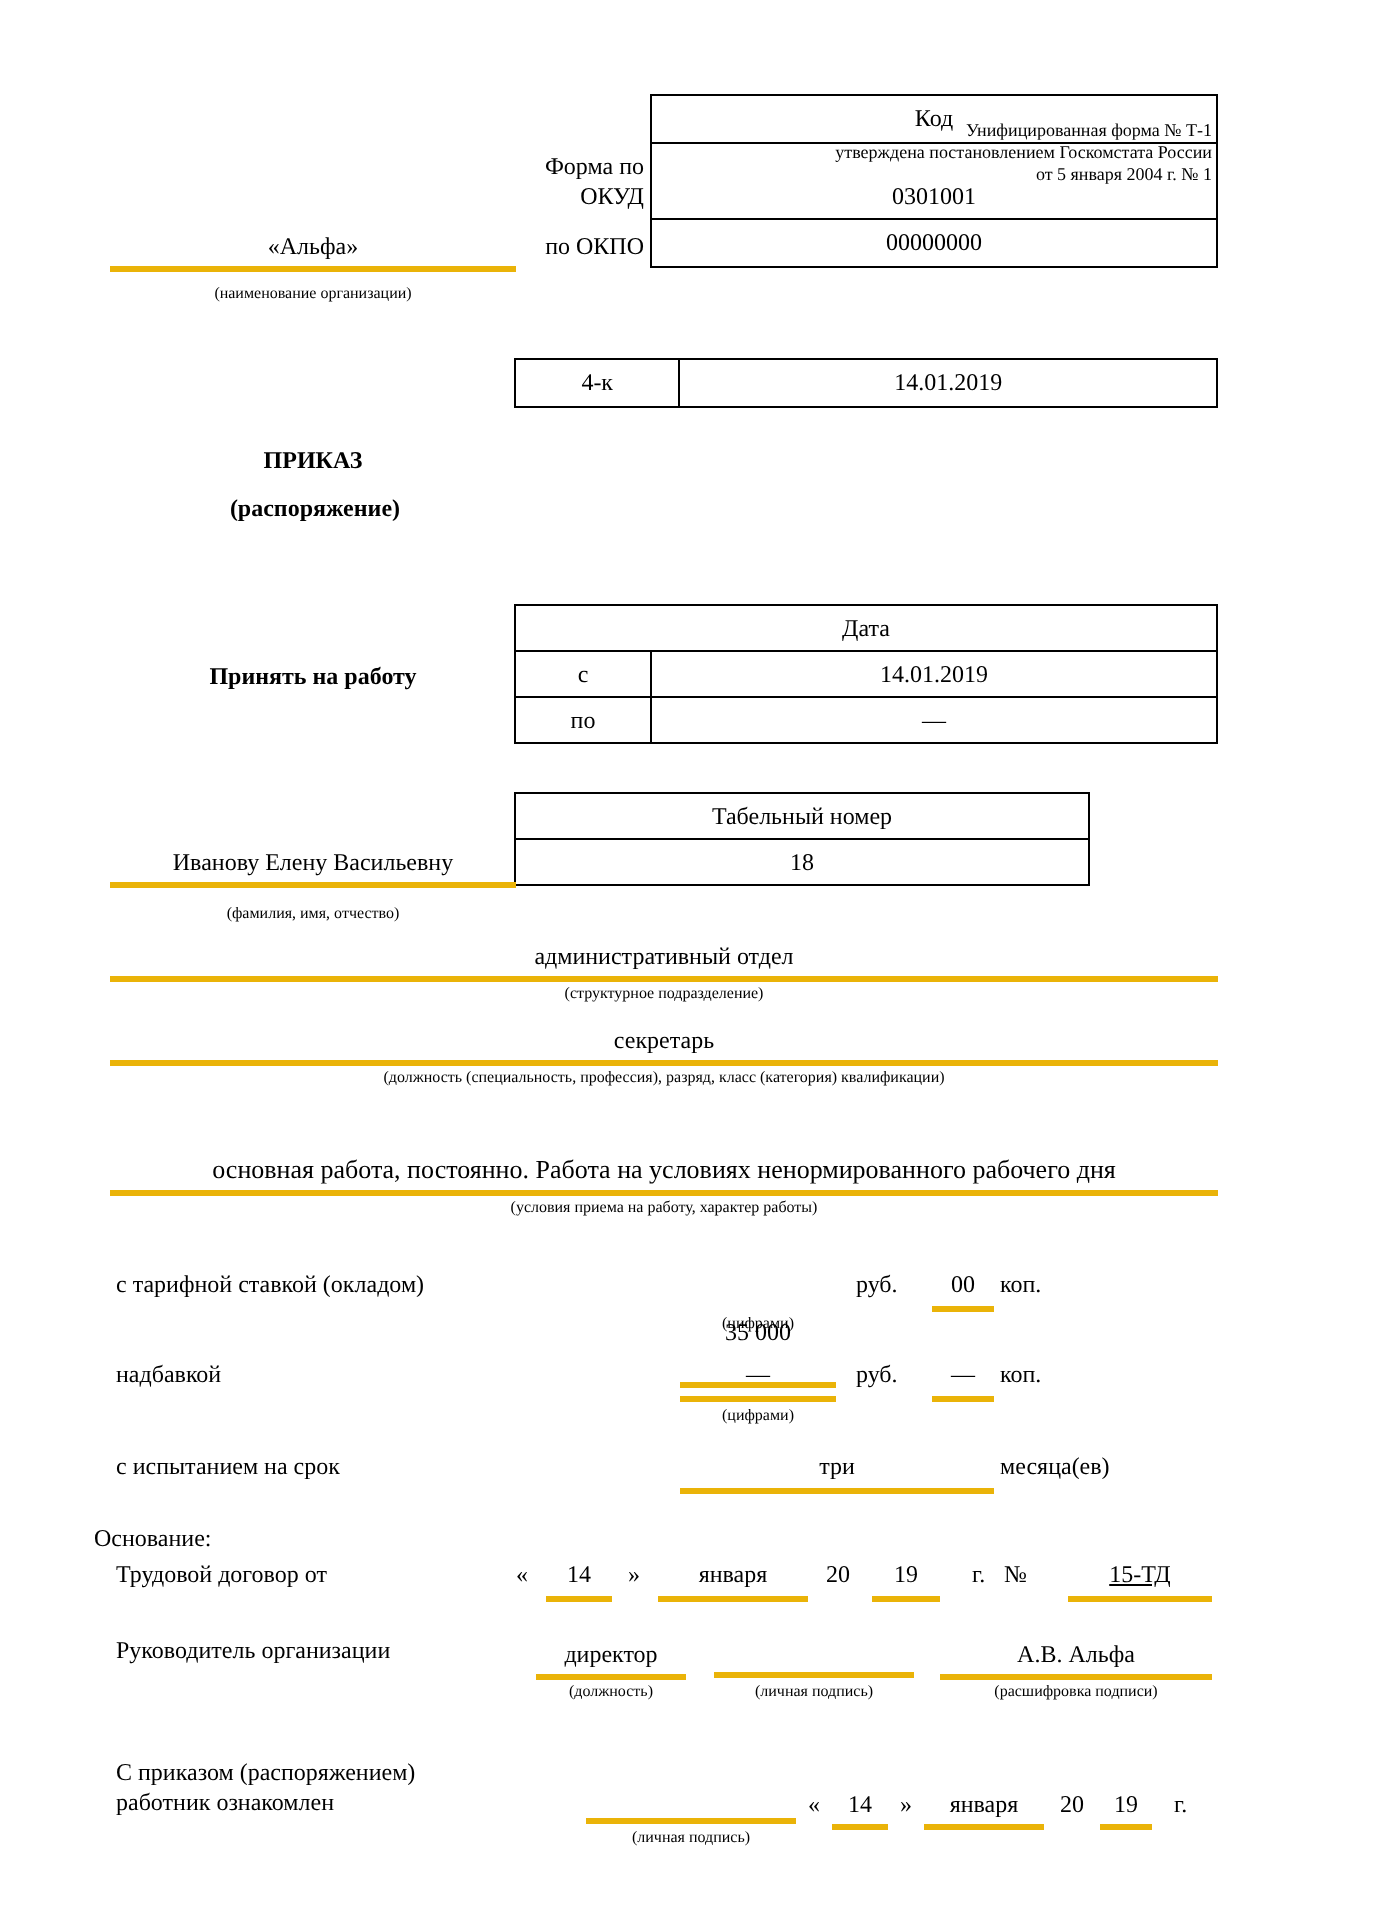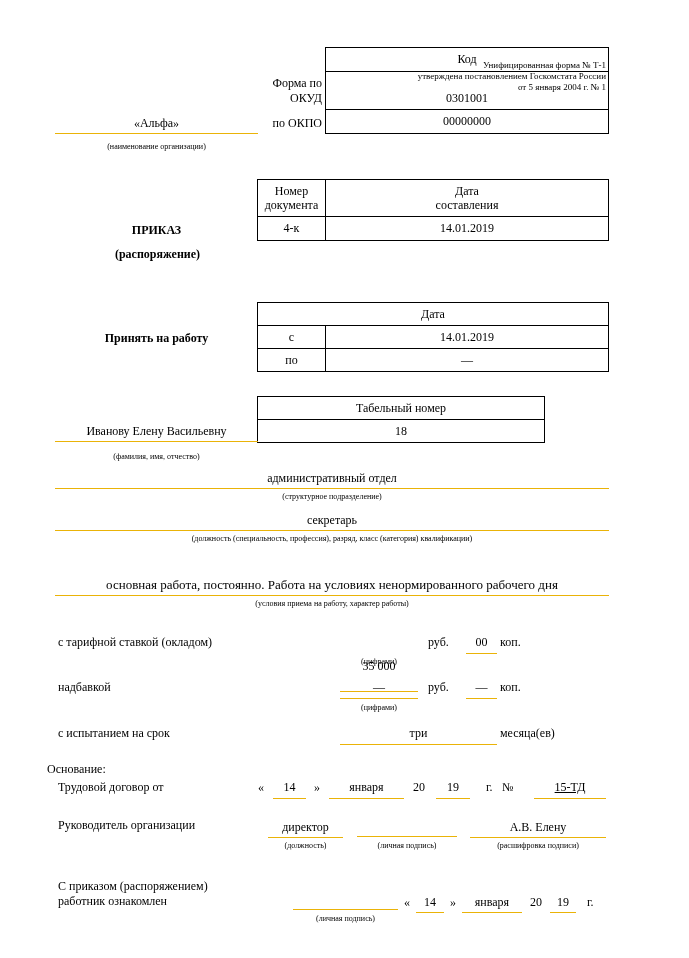--- a/index.html
+++ b/index.html
@@ -4,21 +4,21 @@
 <style>
   html, body { margin: 0; padding: 0; background: #ffffff; }
   body { width: 689px; height: 958px; position: relative; font-family: "Liberation Serif", serif; color: #000; overflow: hidden; }
   .abs { position: absolute; }
   .tiny { font-size: 8px; }
   .sm { font-size: 9px; margin-top: 46px; }
   .md { font-size: 12px; }
   .bold { font-weight: bold; }
   .center { text-align: center; }
   .right { text-align: right; }
-  .uline { border-bottom: 1px solid #eab308; }
+  .uline { border-bottom: 3px solid #eab308; }
   table.box { position: absolute; border-collapse: collapse; font-size: 12px; }
   table.box td { border: 1px solid #000; text-align: center; padding: 0; }
 </style>
 </head>
 <body>
 
 <div class="abs right sm" style="left:380px; top:14px; width:226px; line-height:11px;">
   <div>Унифицированная форма № Т-1</div>
   <div>утверждена постановлением Госкомстата России</div>
   <div>от 5 января 2004 г. № 1</div>
@@ -41,30 +41,20 @@
   <div>Форма по</div>
   <div>ОКУД</div>
 </div>
 <div class="abs md right" style="left:240px; top:116px; width:82px;">по ОКПО</div>
 
 <div class="abs md center uline" style="left:55px; top:116px; width:203px; padding-bottom:2px;">«Альфа»</div>
 <div class="abs tiny center" style="left:55px; top:142px; width:203px;">(наименование организации)</div>
 
 <table class="box" style="left:257px; top:179px; width:352px;">
   <tbody>
-      <tr style="height:37px;">
-    <td style="width:67px; line-height:14px;">
-      <div>Номер</div>
-      <div>документа</div>
-    </td>
-    <td style="line-height:14px;">
-      <div>Дата</div>
-      <div>составления</div>
-    </td>
-  </tr>
   <tr style="height:24px;">
     <td>4-к</td>
     <td>14.01.2019</td>
   </tr>
 </tbody>
   </table>
 
 <div class="abs md bold center" style="left:55px; top:223px; width:203px;">ПРИКАЗ</div>
 <div class="abs md bold center" style="left:40px; top:247px; width:235px; line-height:14px;">
   <div>(распоряжение)</div>
@@ -137,21 +127,21 @@
 <div class="abs md center uline" style="left:436px; top:780px; width:34px; padding-bottom:3px;">19</div>
 <div class="abs md" style="left:486px; top:780px;">г.</div>
 <div class="abs md" style="left:502px; top:780px;">№</div>
 <div class="abs md center uline" style="left:534px; top:780px; width:72px; padding-bottom:3px;text-decoration:underline;">15-ТД</div>
 
 <div class="abs md" style="left:58px; top:818px;">Руководитель организации</div>
 <div class="abs md center uline" style="left:268px; top:820px; width:75px; padding-bottom:2px;">директор</div>
 <div class="abs tiny center" style="left:268px; top:841px; width:75px;">(должность)</div>
 <div class="abs md center uline" style="left:357px; top:820px; width:100px; height:14px; padding-bottom:2px;"></div>
 <div class="abs tiny center" style="left:357px; top:841px; width:100px;">(личная подпись)</div>
-<div class="abs md center uline" style="left:470px; top:820px; width:136px; padding-bottom:2px;">А.В. Елену</div>
+<div class="abs md center uline" style="left:470px; top:820px; width:136px; padding-bottom:2px;">А.В. Альфа</div>
 <div class="abs tiny center" style="left:470px; top:841px; width:136px;">(расшифровка подписи)</div>
 
 <div class="abs md" style="left:58px; top:879px; line-height:15px;">
   <div>С приказом (распоряжением)</div>
   <div>работник ознакомлен</div>
 </div>
 <div class="abs uline" style="left:293px; top:895px; width:105px; height:14px;"></div>
 <div class="abs tiny center" style="left:293px; top:914px; width:105px;">(личная подпись)</div>
 <div class="abs md" style="left:404px; top:895px;">«</div>
 <div class="abs md center uline" style="left:416px; top:895px; width:28px; padding-bottom:2px;">14</div>

